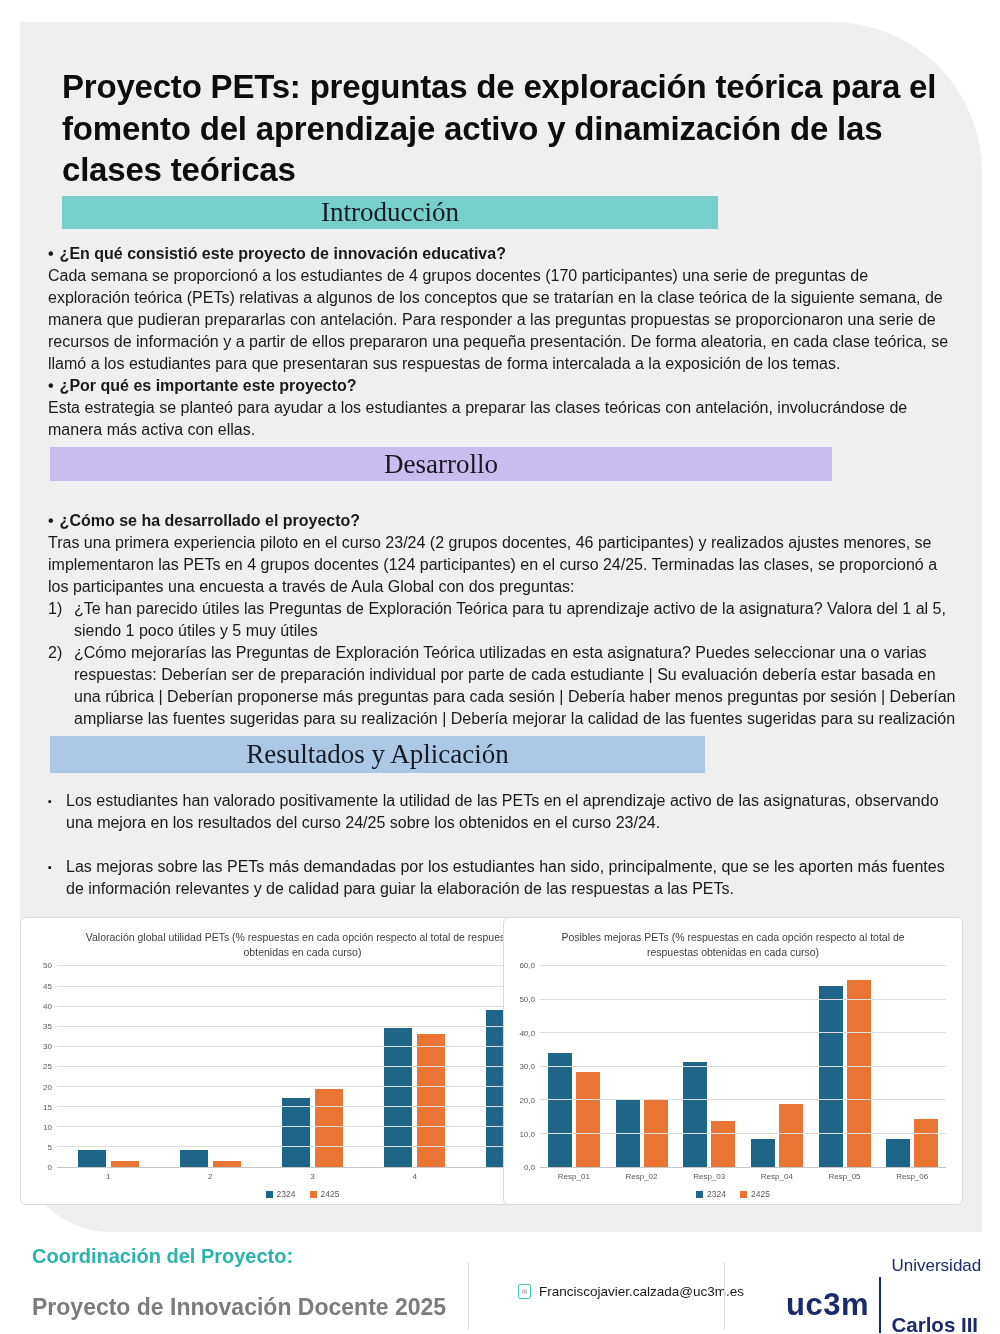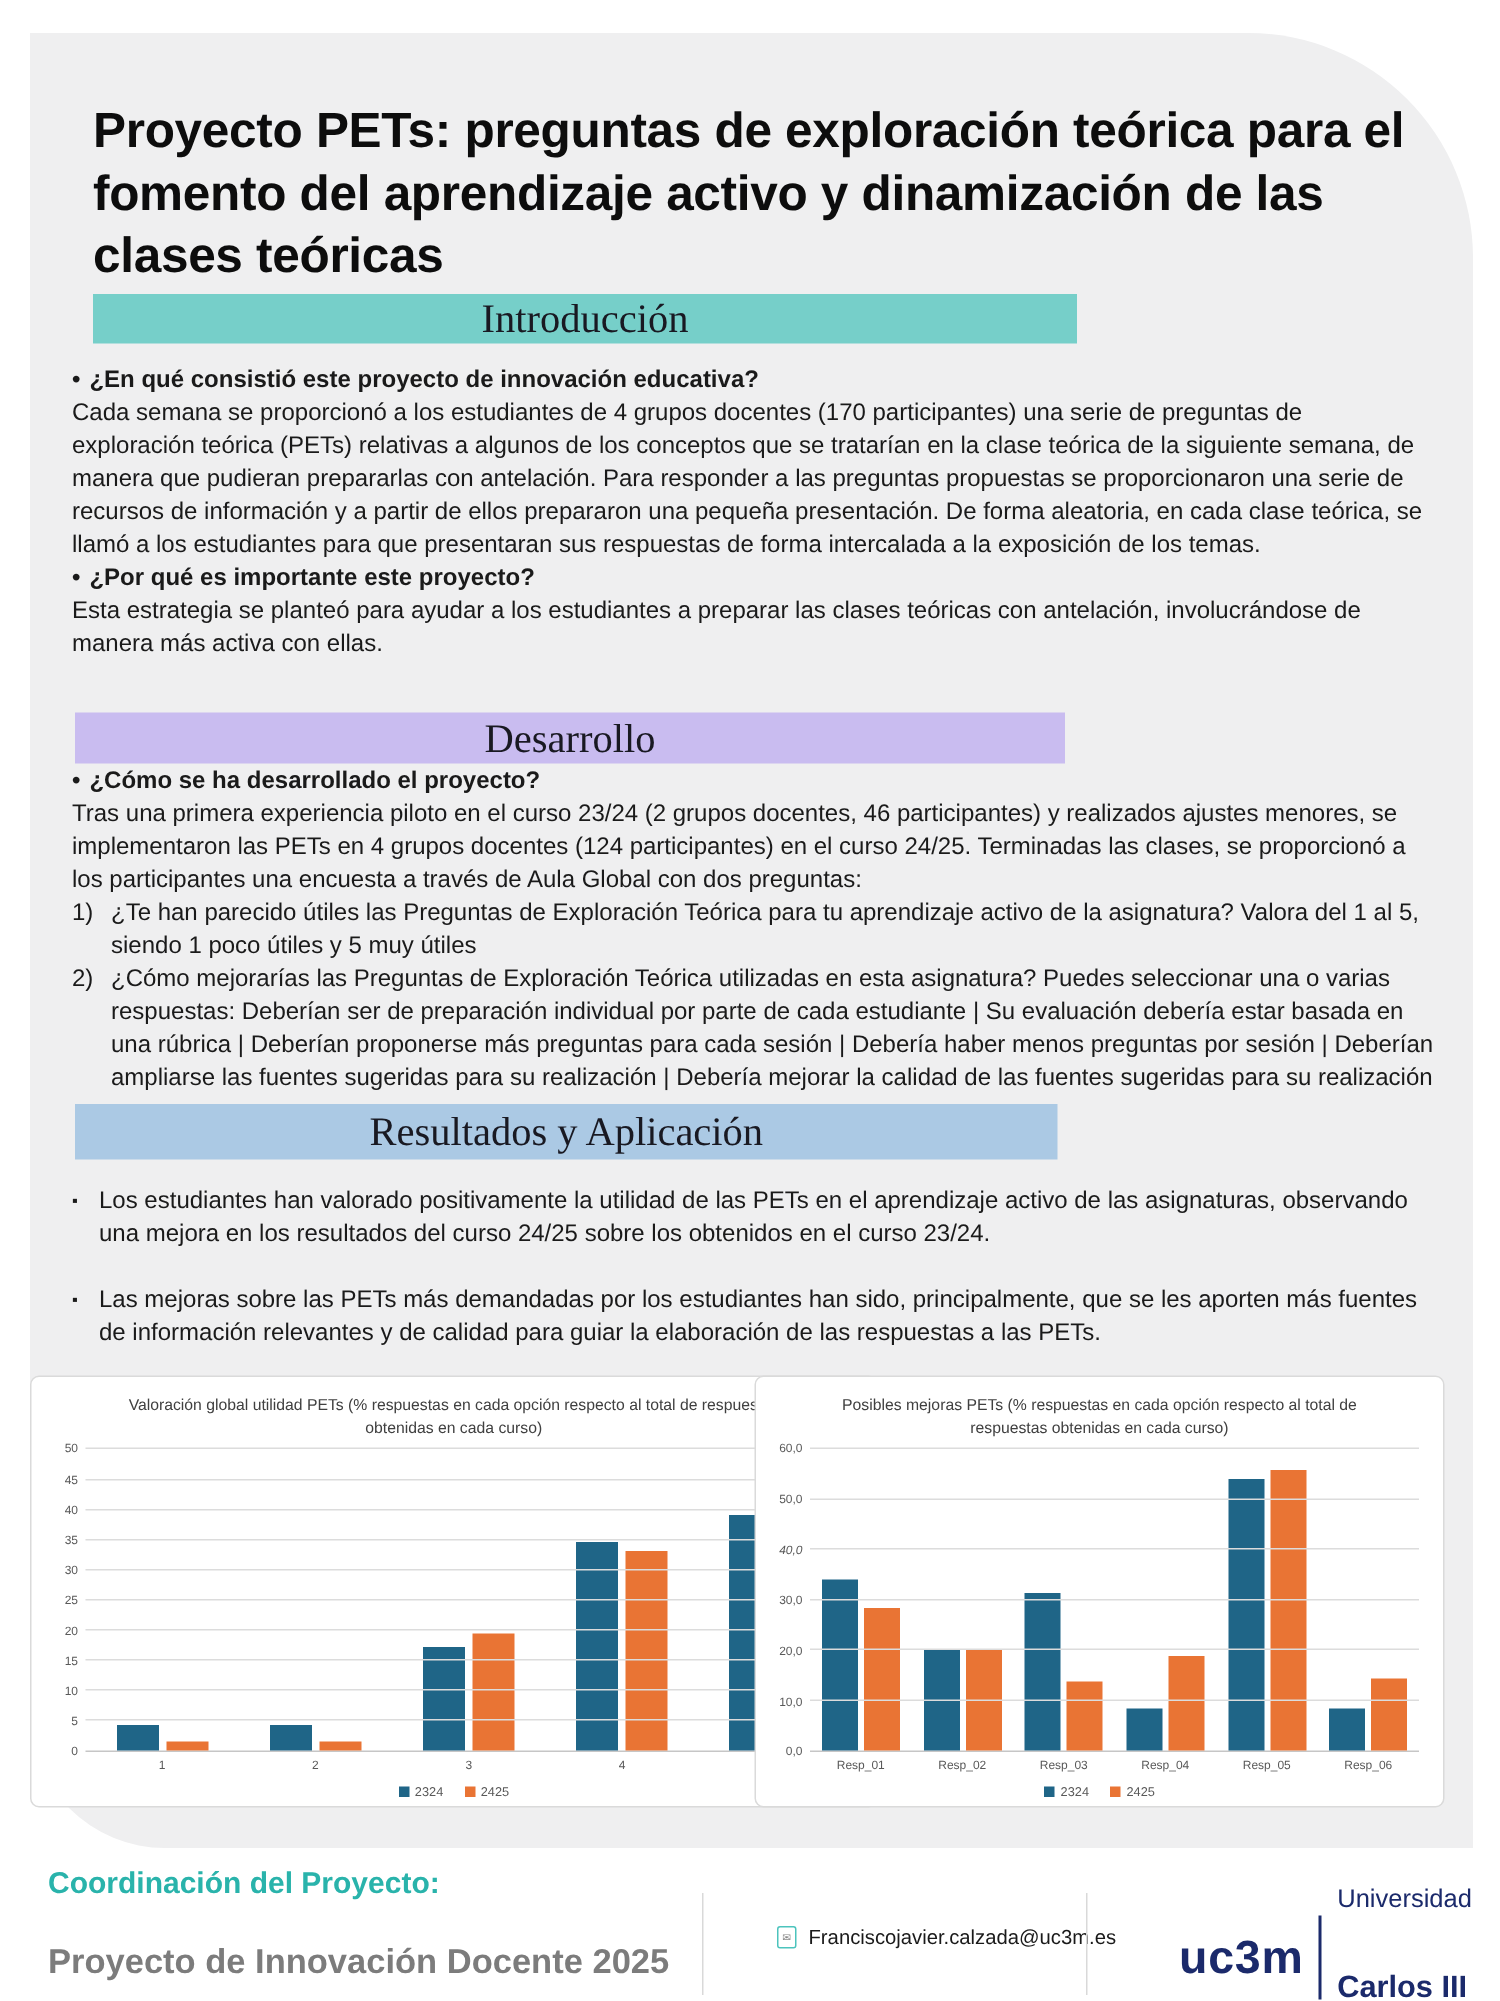--- a/index.html
+++ b/index.html
@@ -15,21 +15,21 @@
   .poster-title{
     position:absolute;left:62px;top:44px;width:882px;
     font-size:33px;font-weight:bold;color:#0d0d0d;line-height:1.26;letter-spacing:-0.2px;
   }
   
   .sec-bar{
     position:absolute;display:flex;align-items:center;justify-content:center;
     font-family:"Liberation Serif",serif;font-size:27px;color:#191922;
   }
   .bar-intro{left:62px;top:196px;width:656px;height:33px;background:#76cfc9;}
-  .bar-des{left:50px;top:447px;width:660px;height:34px;background:#c9bcf0;margin-top:28px;}
+  .bar-des{left:50px;top:447px;width:782px;height:34px;background:#c9bcf0;}
   .bar-res{left:50px;top:736px;width:655px;height:37px;background:#abc9e4;}
   
   .body-block{position:absolute;color:#1a1a1a;font-size:16px;line-height:22px;}
   .intro-body{left:48px;top:243px;width:906px;}
   .des-body{left:48px;top:510px;width:908px;}
   .res-body{left:48px;top:790px;width:908px;}
   .t-item{position:relative;}
   .t-item.q{font-weight:bold;}
   .t-item .marker{display:inline;}
   .t-item.q .marker{margin-right:6px;}

